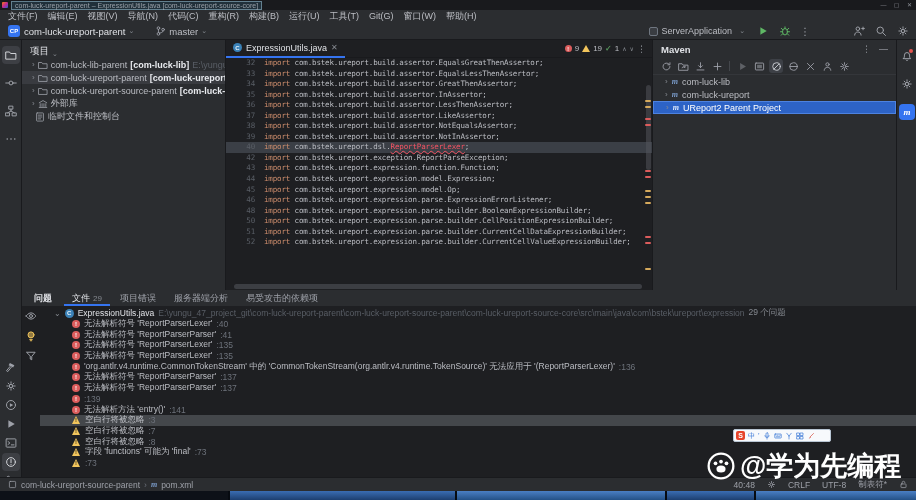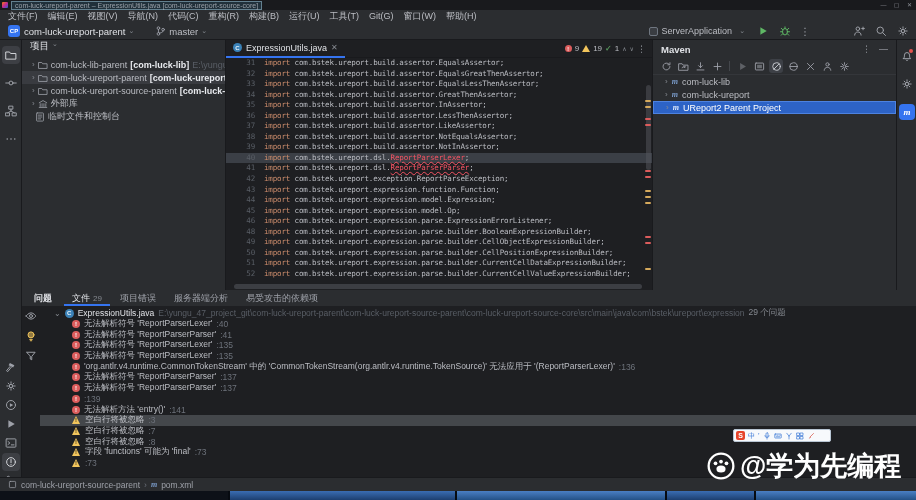--- a/index.html
+++ b/index.html
@@ -25,21 +25,21 @@
 #runcfg{display:flex;align-items:center;gap:4px;font-size:9px}
 #runcfg .cfgic{width:9px;height:9px;border:1px solid #6f7680;border-radius:2px;background:#3a3d42}
 .tbicn{width:14px;height:14px}
 .green{color:#5fb865}
 
 #stripeL{position:absolute;left:0;top:40px;width:22px;height:437px;background:#2b2d30;border-right:1px solid #191a1d}
 .sicon{position:absolute;left:2px;width:18px;height:18px;border-radius:4px;display:flex;align-items:center;justify-content:center;color:#9da0a8}
 .sicon.active{background:#3d3f44;color:#d5d7db}
 
 #projpanel{position:absolute;left:22px;top:40px;width:204px;height:250px;background:#2b2d30;border-right:1px solid #191a1d;overflow:hidden}
-#projhead{height:18px;display:flex;align-items:flex-start;padding-left:8px;font-size:9.5px;color:#dfe1e5}
+#projhead{height:18px;display:flex;align-items:flex-end;padding-left:8px;font-size:9.5px;color:#dfe1e5}
 .trow{display:flex;align-items:center;height:13px;font-size:9px;white-space:nowrap;padding-left:10px;gap:3px;overflow:hidden}
 .trow .arrow{color:#868a91;font-size:8px;flex:none}
 .trow .nm{color:#bcbec4}
 .trow .tag{color:#e8eaee;font-weight:bold}
 .trow .pth{color:#595e66;overflow:hidden;text-overflow:clip;flex:0 1 auto}
 .trow.sel2{background:#393b40}
 
 #editor{position:absolute;left:226px;top:40px;width:426px;height:250px;background:#1e1f22}
 #tabbar{height:18px;background:#1e1f22;border-bottom:1px solid #191a1d;display:flex;align-items:center}
 #tab1{display:flex;align-items:center;gap:4px;height:18px;padding:0 7px;border-bottom:2px solid #3574f0;font-size:9px;color:#dfe1e5}
@@ -342,38 +342,35 @@
 <div id="editor">
   <div id="tabbar">
     <span id="tab1">
       <span class="classbdg">C</span>
       <span>ExpressionUtils.java</span>
       <span class="closex">✕</span>
     </span>
     <span id="tabdots">⋮</span>
   </div>
   <div id="code">
-      <div class="cl"><span class="ln">31</span><span><span class="kw">import </span><span>com.bstek.ureport.build.assertor.EqualsAssertor;</span></span></div>
       <div class="cl"><span class="ln">32</span><span><span class="kw">import </span><span>com.bstek.ureport.build.assertor.EqualsGreatThenAssertor;</span></span></div>
       <div class="cl"><span class="ln">33</span><span><span class="kw">import </span><span>com.bstek.ureport.build.assertor.EqualsLessThenAssertor;</span></span></div>
       <div class="cl"><span class="ln">34</span><span><span class="kw">import </span><span>com.bstek.ureport.build.assertor.GreatThenAssertor;</span></span></div>
       <div class="cl"><span class="ln">35</span><span><span class="kw">import </span><span>com.bstek.ureport.build.assertor.InAssertor;</span></span></div>
       <div class="cl"><span class="ln">36</span><span><span class="kw">import </span><span>com.bstek.ureport.build.assertor.LessThenAssertor;</span></span></div>
       <div class="cl"><span class="ln">37</span><span><span class="kw">import </span><span>com.bstek.ureport.build.assertor.LikeAssertor;</span></span></div>
       <div class="cl"><span class="ln">38</span><span><span class="kw">import </span><span>com.bstek.ureport.build.assertor.NotEqualsAssertor;</span></span></div>
       <div class="cl"><span class="ln">39</span><span><span class="kw">import </span><span>com.bstek.ureport.build.assertor.NotInAssertor;</span></span></div>
       <div class="cl cur"><span class="ln">40</span><span><span class="kw">import </span><span>com.bstek.ureport.dsl.</span><span class="errw">ReportParserLexer</span><span>;</span></span></div>
-      <div class="cl"><span class="ln">41</span><span><span class="kw">import </span><span>com.bstek.ureport.dsl.</span><span class="errw">ReportParserParser</span><span>;</span></span></div>
       <div class="cl"><span class="ln">42</span><span><span class="kw">import </span><span>com.bstek.ureport.exception.ReportParseException;</span></span></div>
       <div class="cl"><span class="ln">43</span><span><span class="kw">import </span><span>com.bstek.ureport.expression.function.Function;</span></span></div>
       <div class="cl"><span class="ln">44</span><span><span class="kw">import </span><span>com.bstek.ureport.expression.model.Expression;</span></span></div>
       <div class="cl"><span class="ln">45</span><span><span class="kw">import </span><span>com.bstek.ureport.expression.model.Op;</span></span></div>
       <div class="cl"><span class="ln">46</span><span><span class="kw">import </span><span>com.bstek.ureport.expression.parse.ExpressionErrorListener;</span></span></div>
       <div class="cl"><span class="ln">48</span><span><span class="kw">import </span><span>com.bstek.ureport.expression.parse.builder.BooleanExpressionBuilder;</span></span></div>
-      <div class="cl"><span class="ln">49</span><span><span class="kw">import </span><span>com.bstek.ureport.expression.parse.builder.CellObjectExpressionBuilder;</span></span></div>
       <div class="cl"><span class="ln">50</span><span><span class="kw">import </span><span>com.bstek.ureport.expression.parse.builder.CellPositionExpressionBuilder;</span></span></div>
       <div class="cl"><span class="ln">51</span><span><span class="kw">import </span><span>com.bstek.ureport.expression.parse.builder.CurrentCellDataExpressionBuilder;</span></span></div>
       <div class="cl"><span class="ln">52</span><span><span class="kw">import </span><span>com.bstek.ureport.expression.parse.builder.CurrentCellValueExpressionBuilder;</span></span></div>
     </div>
   <div id="inspect">
     <span class="errball">!</span>
     <span>9</span>
     <span class="warntri"></span>
     <span>19</span>
     <span class="okchk">✓</span>
@@ -627,20 +624,38 @@
     <span class="icn" id="ic-module">
         <svg width="9" height="9" viewBox="0 0 16 16" fill="none" stroke="currentColor" stroke-width="1.3" stroke-linecap="round" stroke-linejoin="round">
           <rect x="2.5" y="2.5" width="11" height="11" rx="1.5"></rect>
         </svg>
       </span>
     <span>com-luck-ureport-source-parent</span>
     <span style="color:#6d727b">›</span>
     <span class="mmS">m</span>
     <span>pom.xml</span>
   </span>
+  <span id="sbright">
+    <span>40:48</span>
+    <span class="icn" id="ic-gear-sb">
+        <svg width="9" height="9" viewBox="0 0 16 16" fill="none" stroke="currentColor" stroke-width="1.3" stroke-linecap="round" stroke-linejoin="round">
+          <circle cx="8" cy="8" r="2.2"></circle>
+          <path d="M8 2.5v2M8 11.5v2M2.5 8h2M11.5 8h2M4.2 4.2l1.4 1.4M10.4 10.4l1.4 1.4M11.8 4.2l-1.4 1.4M5.6 10.4l-1.4 1.4"></path>
+        </svg>
+      </span>
+    <span>CRLF</span>
+    <span>UTF-8</span>
+    <span>制表符*</span>
+    <span class="icn" id="ic-lock">
+        <svg width="9" height="9" viewBox="0 0 16 16" fill="none" stroke="currentColor" stroke-width="1.3" stroke-linecap="round" stroke-linejoin="round">
+          <rect x="3.5" y="7" width="9" height="6.5" rx="1"></rect>
+          <path d="M5.5 7V5a2.5 2.5 0 0 1 5-.4"></path>
+        </svg>
+      </span>
+  </span>
 </div>
 
 <div id="taskbar">
   <div class="tseg0"></div>
   <div class="tgap"></div>
   <div class="tseg1"></div>
   <div class="tgap"></div>
   <div class="tseg2"></div>
   <div class="tgap"></div>
   <div class="tseg3"></div>

